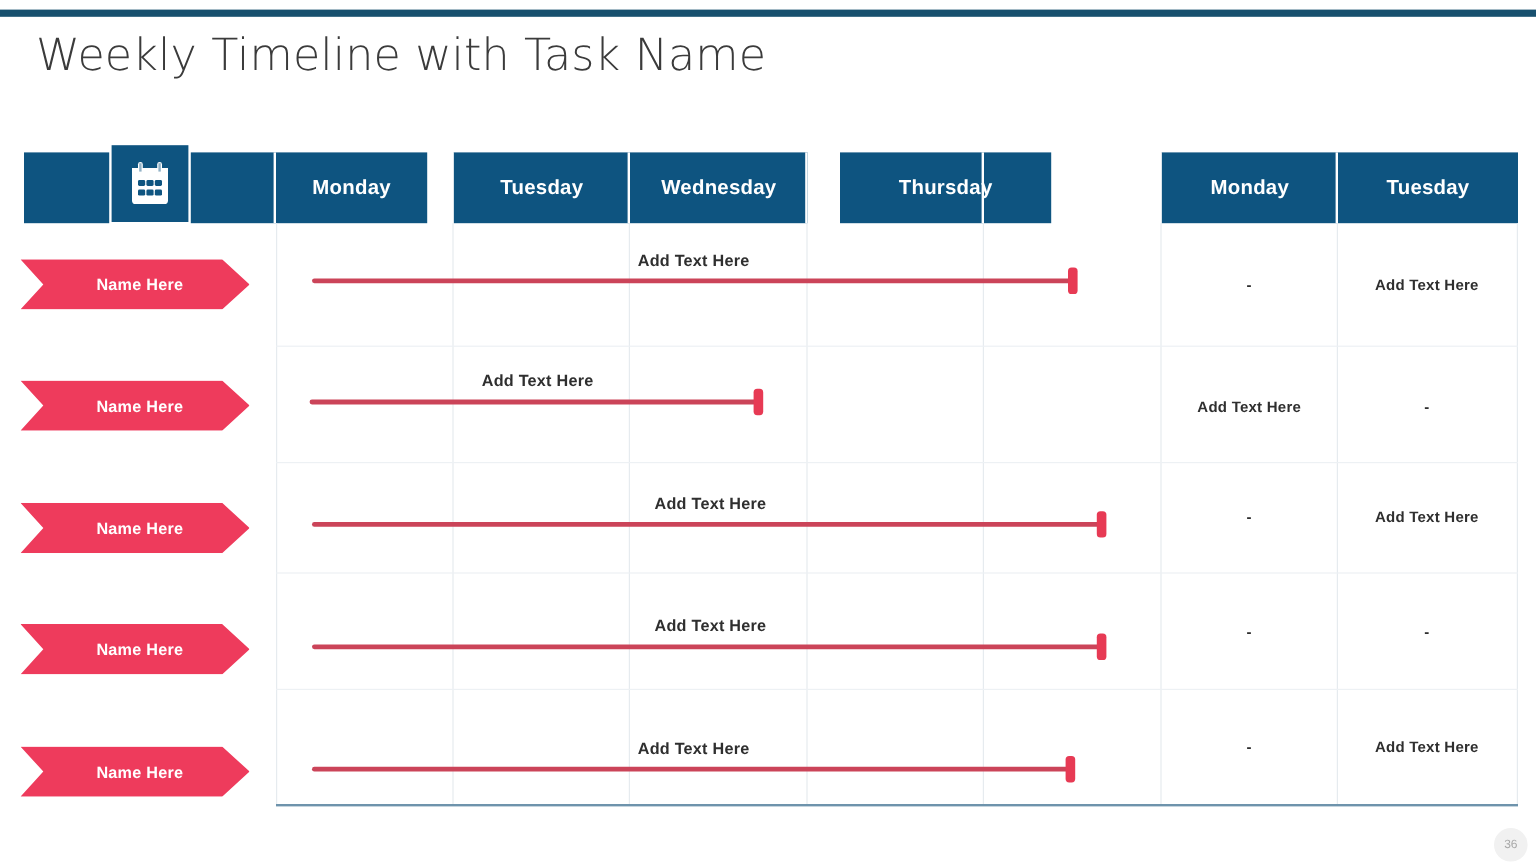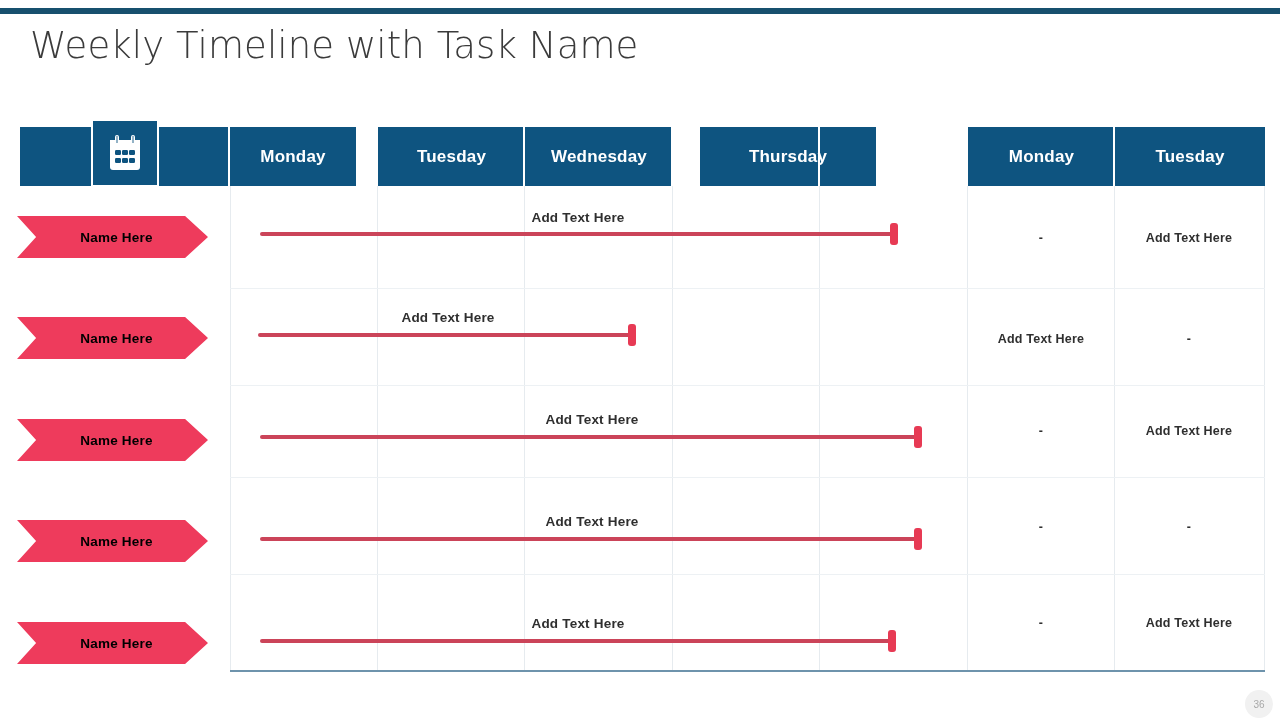--- a/index.html
+++ b/index.html
@@ -133,21 +133,21 @@
     width: 191px;
     height: 42px;
     background: #EE3B5C;
     display: flex;
     align-items: center;
     justify-content: center;
     -webkit-clip-path: polygon(0 0, 88% 0, 100% 50%, 88% 100%, 0 100%, 10% 50%);
     clip-path: polygon(0 0, 88% 0, 100% 50%, 88% 100%, 0 100%, 10% 50%);
   }
   .task-banner span {
-    color: #000000;
+    color: #ffffff;
     font-size: 13.5px;
     font-weight: bold;
     letter-spacing: 0.2px;
     padding-left: 8px;
   }
 
   
   .bar-line {
     position: absolute;
     height: 4px;

